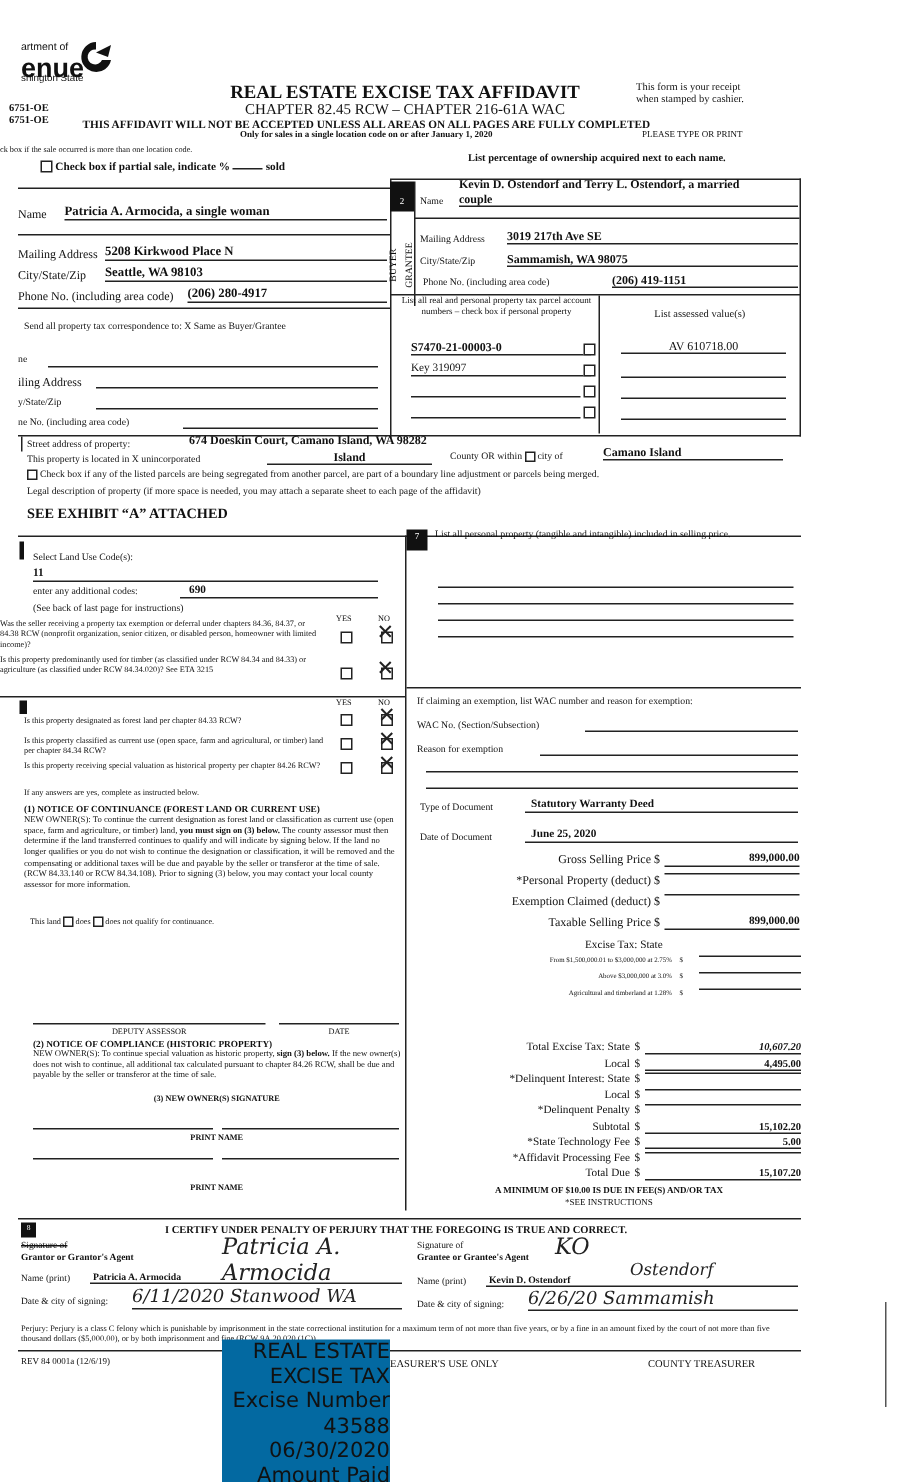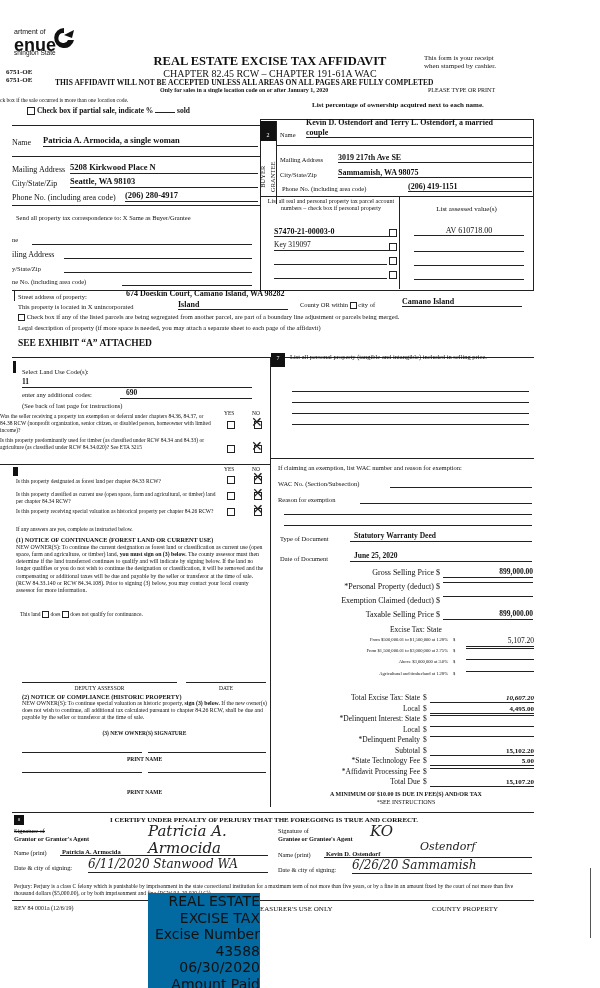--- a/index.html
+++ b/index.html
@@ -29,21 +29,21 @@
   <svg class="abs" style="left:50px;top:0;" width="28" height="24" viewBox="0 0 28 24">
     <path d="M14 2 A10 10 0 1 0 24 14 L18 14 A5 5 0 1 1 14 7 Z" fill="#111"></path>
     <path d="M14 9 L24 4 L22 12 Z" fill="#111"></path>
   </svg>
 </div>
 
 <div class="abs b" style="left:6px;top:68px;font-size:7px;">6751-OE</div>
 <div class="abs b" style="left:6px;top:76px;font-size:7px;">6751-OE</div>
 
 <div class="abs b ctr" style="left:120px;top:54px;width:300px;font-size:12.5px;">REAL ESTATE EXCISE TAX AFFIDAVIT</div>
-<div class="abs ctr" style="left:120px;top:68px;width:300px;font-size:10px;">CHAPTER 82.45 RCW – CHAPTER 191-61A WAC</div>
+<div class="abs ctr" style="left:120px;top:68px;width:300px;font-size:10px;">CHAPTER 82.45 RCW – CHAPTER 216-61A WAC</div>
 <div class="abs b" style="left:55px;top:79px;width:520px;font-size:7.5px;">THIS AFFIDAVIT WILL NOT BE ACCEPTED UNLESS ALL AREAS ON ALL PAGES ARE FULLY COMPLETED</div>
 <div class="abs b" style="left:160px;top:87px;font-size:6px;">Only for sales in a single location code on or after January 1, 2020</div>
 <div class="abs" style="left:424px;top:54px;font-size:7px;">This form is your receipt</div>
 <div class="abs" style="left:424px;top:62px;font-size:7px;">when stamped by cashier.</div>
 <div class="abs" style="left:428px;top:87px;font-size:6px;">PLEASE TYPE OR PRINT</div>
 
 <div class="abs xs" style="left:0;top:97px;">ck box if the sale occurred is more than one location code.</div>
 <div class="abs b" style="left:27px;top:107px;font-size:7.5px;">
   <span class="box"></span>
   <span>Check box if partial sale, indicate %</span>
@@ -111,21 +111,21 @@
 <div class="abs ctr" style="left:414px;top:226px;width:110px;border-bottom:1px solid #222;font-size:8px;">AV 610718.00</div>
 <div class="line" style="left:414px;top:251px;width:110px;"></div>
 <div class="line" style="left:414px;top:265px;width:110px;"></div>
 <div class="line" style="left:414px;top:279px;width:110px;"></div>
 
 <div class="line" style="left:12px;top:290px;width:522px;"></div>
 <div class="vline" style="left:14px;top:291px;height:10px;"></div>
 <div class="abs sm" style="left:18px;top:293px;">Street address of property:</div>
 <div class="abs fill" style="left:126px;top:289px;font-size:8px;">674 Doeskin Court, Camano Island, WA  98282</div>
 <div class="abs sm" style="left:18px;top:303px;">This property is located in X  unincorporated</div>
-<div class="abs fill" style="left:178px;top:300px;width:110px;border-bottom:1px solid #222;font-size:8px;">Island</div>
+<div class="abs fill" style="left:178px;top:300px;width:110px;border-bottom:1px solid #222;font-size:8px;text-align:center;">Island</div>
 <div class="abs sm" style="left:300px;top:301px;">
   <span>County OR  within</span>
   <span class="box" style="width:7px;height:7px;"></span>
   <span>city of</span>
 </div>
 <div class="abs fill" style="left:402px;top:297px;width:120px;border-bottom:1px solid #222;font-size:8px;">Camano Island</div>
 <div class="abs sm" style="left:18px;top:313px;">
   <span class="box" style="width:7px;height:7px;"></span>
   <span>Check box if any of the listed parcels are being segregated from another parcel, are part of a boundary line adjustment or parcels being merged.</span>
 </div>
@@ -239,25 +239,20 @@
     </div>
     <div style="position: relative; height: 14px;">
       <span style="position: absolute; right: 100px; top: 0px; font-size: 8px; white-space: nowrap;">Taxable Selling Price</span>
       <span style="position: absolute; left: 156px; top: 0px; font-size: 8px;">$</span>
       <span style="position: absolute; left: 163px; width: 90px; top: 0px; text-align: right; border-bottom: 1px solid rgb(34, 34, 34); font-size: 7.5px; font-weight: bold;">899,000.00</span>
     </div>
   </div>
 <div class="abs ctr" style="left:390px;top:626px;font-size:7.5px;text-align:right;">Excise Tax:  State</div>
 <div id="tax-brackets" class="abs" style="left:280px;top:637px;width:254px;">
     <div style="position: relative; height: 11.2px;">
-      <span style="position: absolute; right: 86px; top: 0px; font-size: 4.6px; white-space: nowrap;">From $500,000.01 to $1,500,000 at 1.28%</span>
-      <span style="position: absolute; left: 173px; top: 0px; font-size: 4.6px;">$</span>
-      <span style="position: absolute; left: 186px; width: 68px; top: 0px; text-align: right; border-bottom: 1px solid rgb(34, 34, 34); font-size: 7.5px;">5,107.20</span>
-    </div>
-    <div style="position: relative; height: 11.2px;">
       <span style="position: absolute; right: 86px; top: 0px; font-size: 4.6px; white-space: nowrap;">From $1,500,000.01 to $3,000,000 at 2.75%</span>
       <span style="position: absolute; left: 173px; top: 0px; font-size: 4.6px;">$</span>
       <span style="position: absolute; left: 186px; width: 68px; top: 0px; text-align: right; border-bottom: 1px solid rgb(34, 34, 34); font-size: 7.5px;"></span>
     </div>
     <div style="position: relative; height: 11.2px;">
       <span style="position: absolute; right: 86px; top: 0px; font-size: 4.6px; white-space: nowrap;">Above $3,000,000 at 3.0%</span>
       <span style="position: absolute; left: 173px; top: 0px; font-size: 4.6px;">$</span>
       <span style="position: absolute; left: 186px; width: 68px; top: 0px; text-align: right; border-bottom: 1px solid rgb(34, 34, 34); font-size: 7.5px;"></span>
     </div>
     <div style="position: relative; height: 11.2px;">
@@ -339,21 +334,21 @@
 <div class="abs b" style="left:324px;top:850px;width:208px;border-bottom:1px solid #222;font-size:6.5px;padding-left:2px;">Kevin D. Ostendorf</div>
 <div class="abs sig" style="left:420px;top:841px;font-size:11px;">Ostendorf</div>
 <div class="abs" style="left:278px;top:866px;font-size:6.3px;">Date &amp; city of signing:</div>
 <div class="abs sig" style="left:352px;top:859px;width:180px;border-bottom:1px solid #222;font-size:12px;">6/26/20  Sammamish</div>
 
 <div class="abs" style="left:14px;top:883px;width:520px;font-size:5.6px;line-height:1.3;">Perjury: Perjury is a class C felony which is punishable by imprisonment in the state correctional institution for a maximum term of not more than five years, or by a fine in an amount fixed by the court of not more than five thousand dollars ($5,000.00), or by both imprisonment and fine (RCW 9A.20.020 (1C)).</div>
 <div class="line" style="left:12px;top:900px;width:522px;"></div>
 
 <div class="abs" style="left:14px;top:905px;font-size:6px;">REV 84 0001a (12/6/19)</div>
 <div class="abs" style="left:260px;top:905px;font-size:7px;">EASURER'S USE ONLY</div>
-<div class="abs" style="left:432px;top:905px;font-size:7px;">COUNTY PROPERTY</div>
+<div class="abs" style="left:432px;top:905px;font-size:7px;">COUNTY TREASURER</div>
 
 <div class="abs stamp" style="left:148px;top:893px;width:112px;">
   <div>REAL ESTATE EXCISE TAX</div>
   <div>Excise Number 43588</div>
   <div>06/30/2020</div>
   <div>Amount Paid $15107.20</div>
   <div>Wanda Grone, CPA</div>
   <div>Island County Treasurer</div>
 </div>
 

